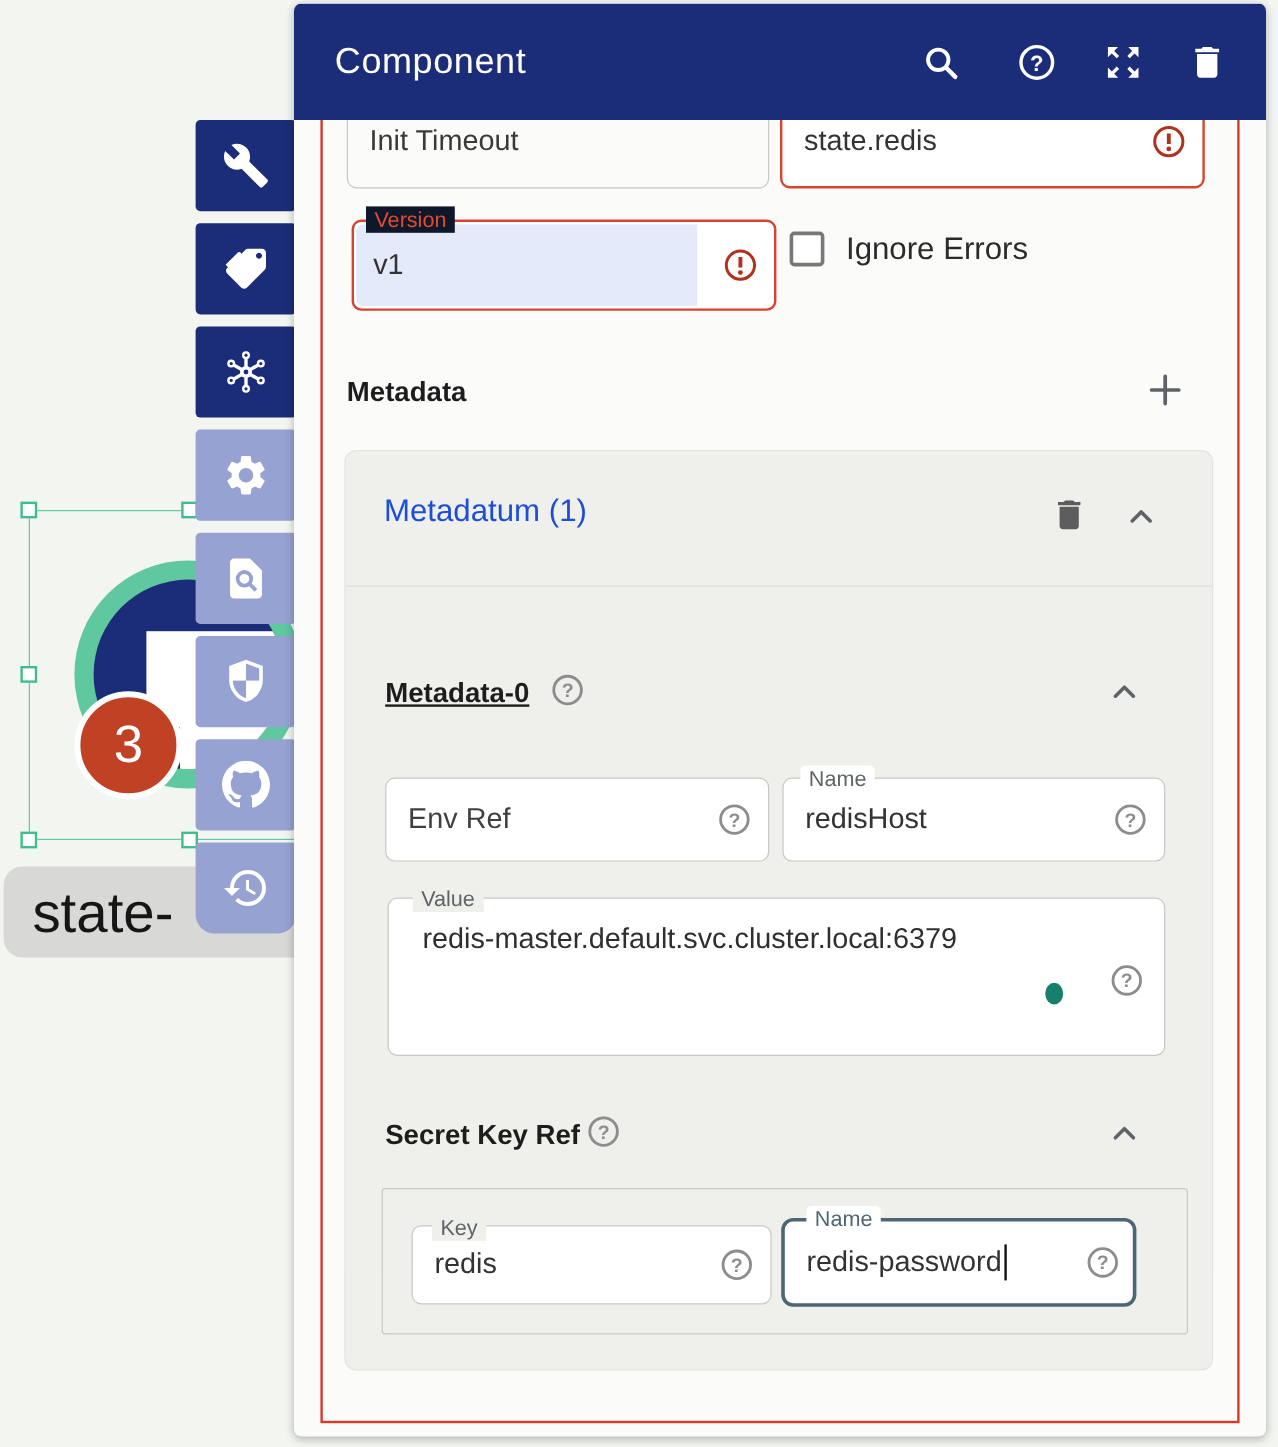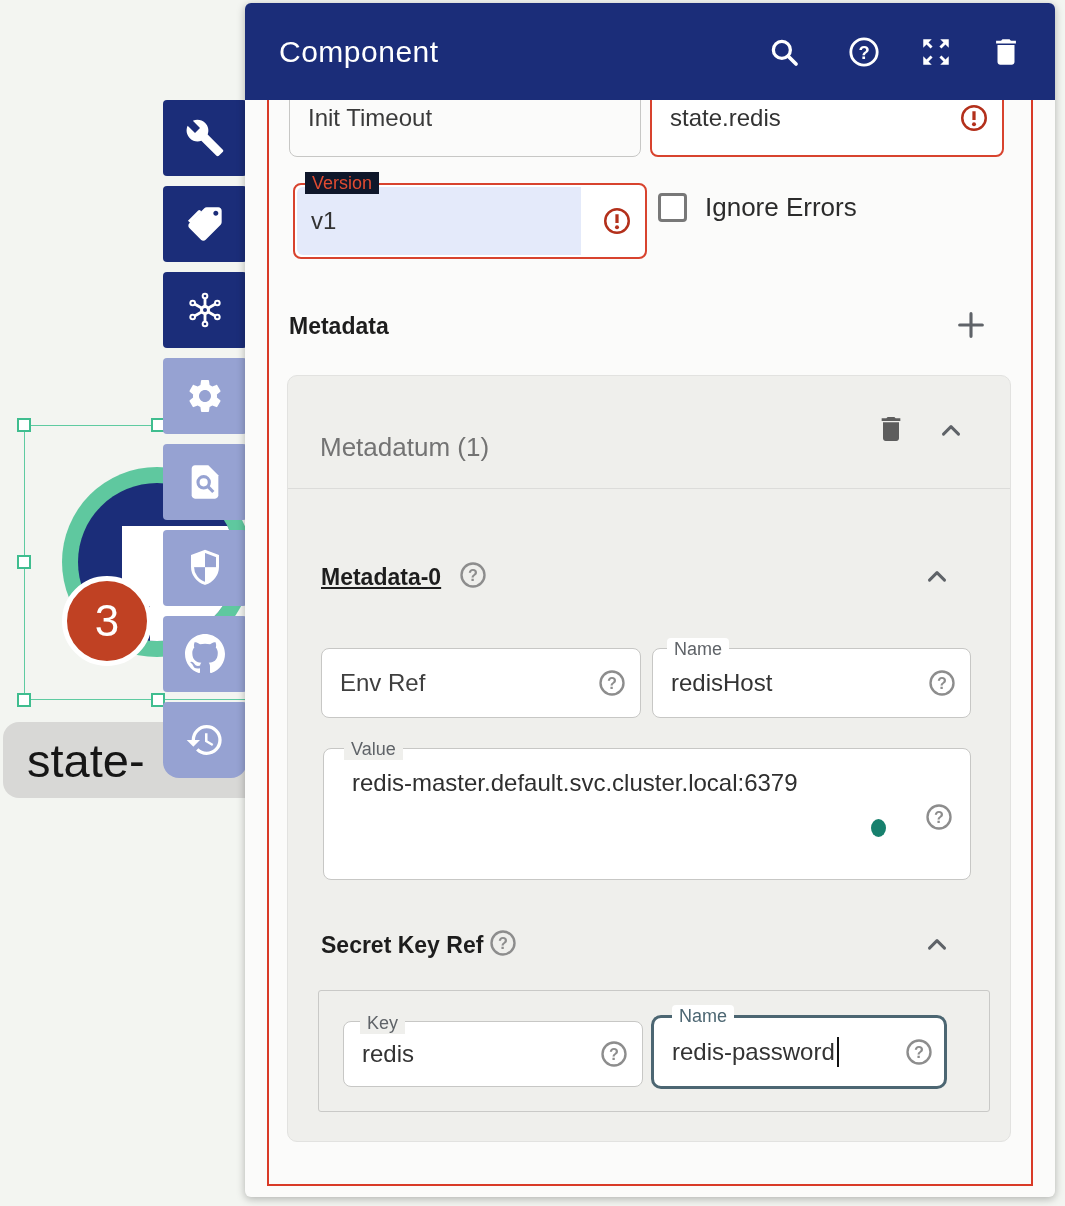--- a/index.html
+++ b/index.html
@@ -205,21 +205,21 @@
   <div style="position:absolute;left:460px;top:190px;height:29px;line-height:29px;font-size:26px;color:#2b2b2b;">Ignore Errors</div>
 
   <div class="sect-head" style="left:44px;top:310px;">Metadata</div>
   <div class="ghost-btn" style="left:706px;top:302px;width:40px;height:40px;">
     <svg viewBox="0 0 24 24" style="width:34px;height:34px;">
         <path d="M12 4v16M4 12h16" stroke="#5f6368" stroke-width="2.2" stroke-linecap="round" fill="none"></path>
       </svg>
   </div>
 
   <div class="card">
-    <div style="position:absolute;left:32px;top:56px;font-size:26px;color:#737373;">Metadatum (1)</div>
+    <div style="position:absolute;left:32px;top:34px;font-size:26px;color:#1d4ed8;">Metadatum (1)</div>
     <div class="ghost-btn" style="left:584px;top:34px;width:38px;height:38px;">
       <svg viewBox="0 0 24 24" style="width:32px;height:32px;">
           <path fill="#5d5d5d" d="M6 19c0 1.1.9 2 2 2h8c1.1 0 2-.9 2-2V7H6v12zM19 4h-3.5l-1-1h-5l-1 1H5v2h14V4z"></path>
         </svg>
     </div>
     <div class="ghost-btn" style="left:646px;top:40px;width:34px;height:30px;">
       <svg viewBox="0 0 24 24" style="width:30px;height:30px;">
           <path d="M6 14.5l6-6 6 6" stroke="#5f6368" stroke-width="2.4" fill="none" stroke-linecap="round" stroke-linejoin="round"></path>
         </svg>
     </div>

